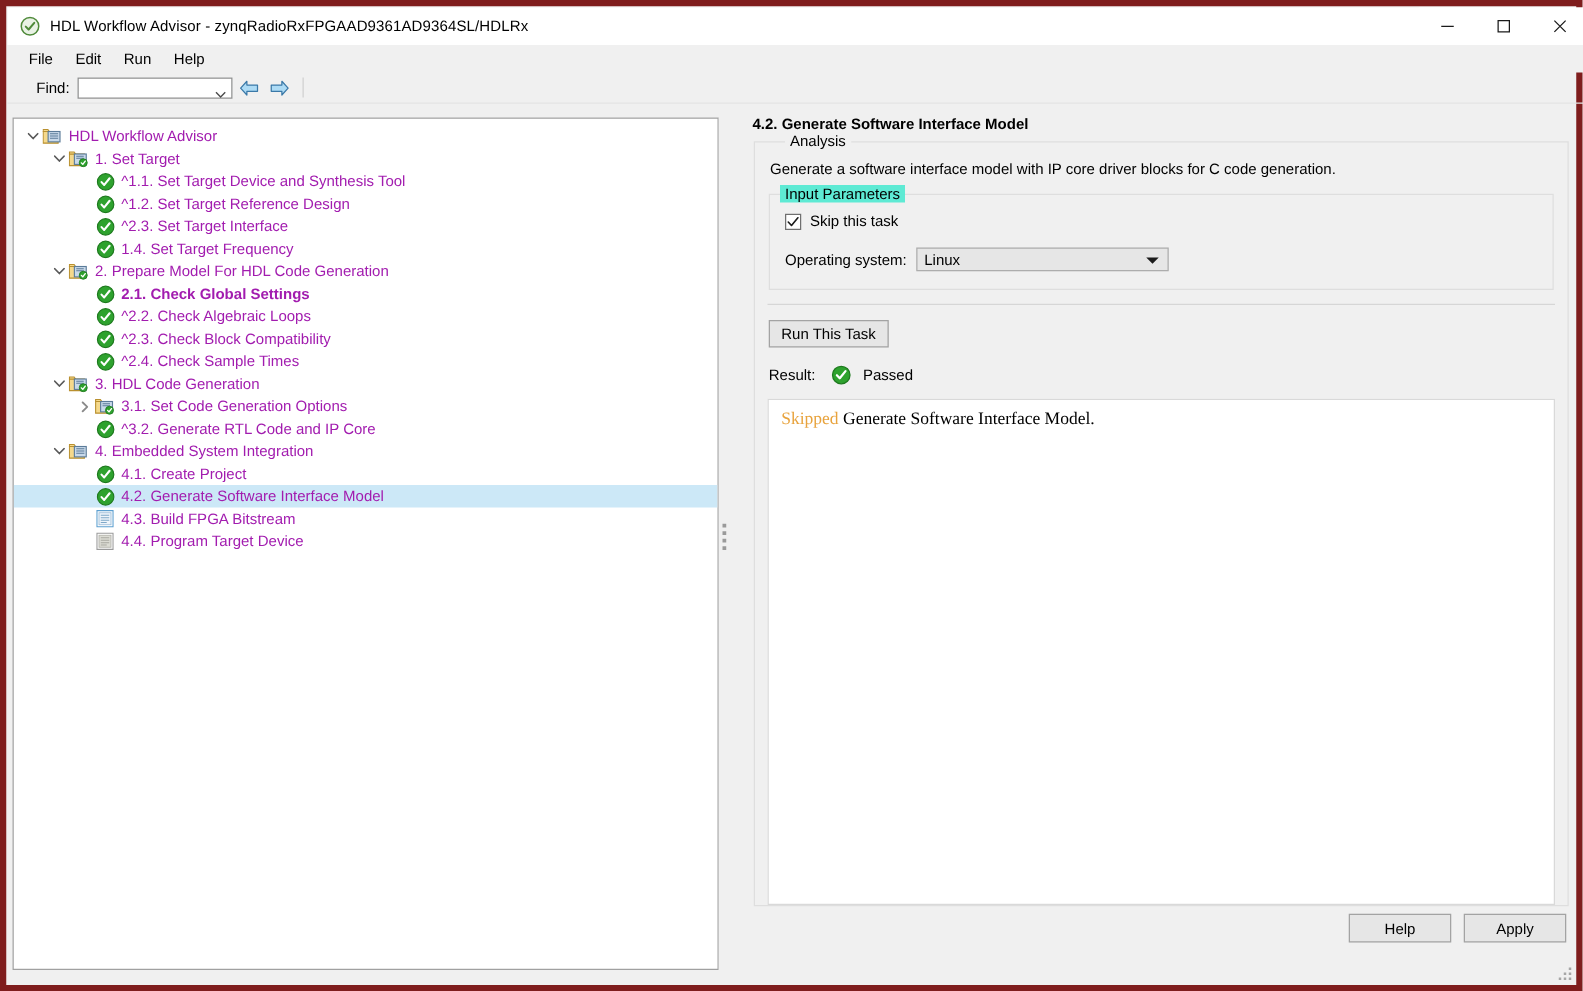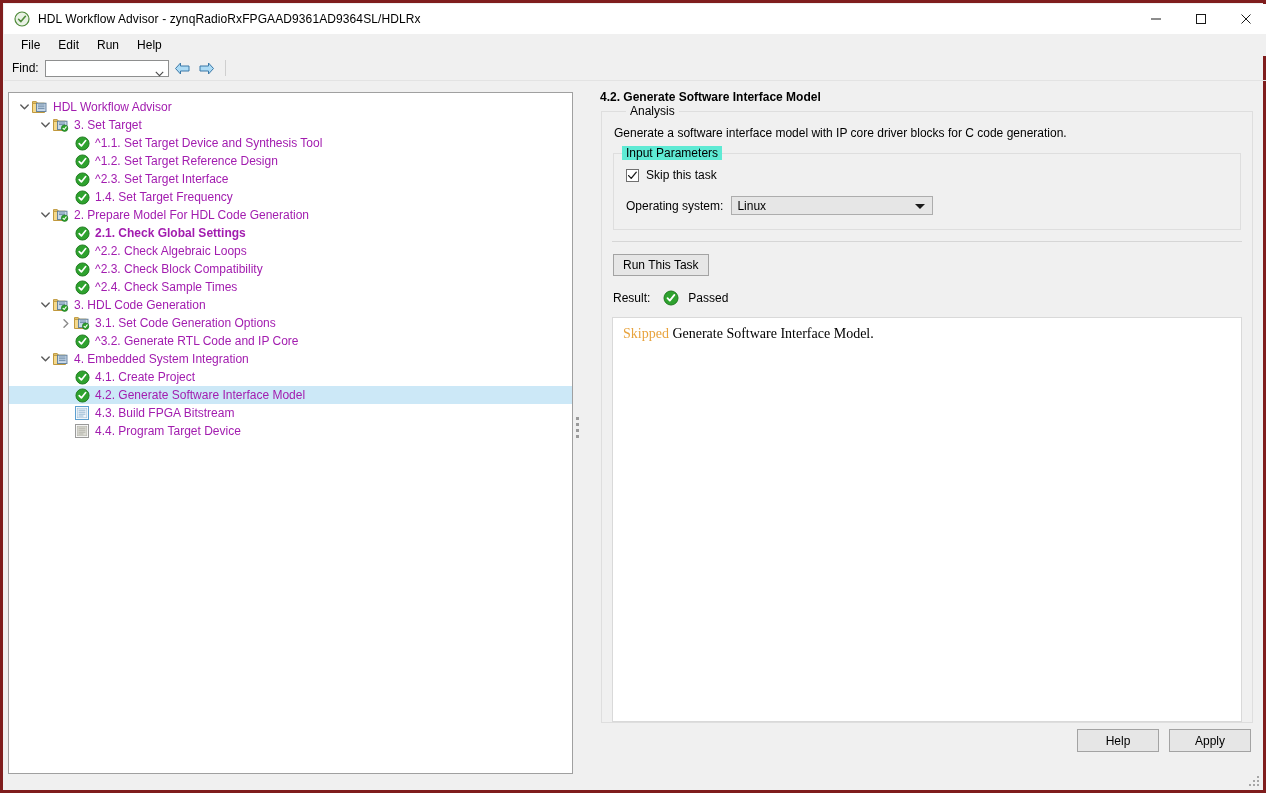--- a/index.html
+++ b/index.html
@@ -10,21 +10,21 @@
     font-family: "Liberation Sans", sans-serif;
     font-size: 12px;
     color: #000;
     -webkit-font-smoothing: antialiased;
   }
   .window {
     position: absolute;
     left: 0; top: 0;
     width: 1266px; height: 793px;
     background: #f0f0f0;
-    border: 3px solid #7f1d1d;
+    border: 5px solid #7f1d1d;
     box-sizing: border-box;
   }
 
   
   .titlebar {
     position: absolute; left: 1px; top: 1px;
     width: 1264px; height: 30px;
     background: #ffffff;
     display: flex; align-items: center;
   }
@@ -60,21 +60,21 @@
   }
   .menu-item {
     padding: 3px 9px;
     font-size: 12px;
     color: #000;
     line-height: 14px;
   }
 
   
   .findbar {
-    position: absolute; left: 0; top: 53px;
+    position: absolute; left: 15px; top: 53px;
     width: 1120px; height: 24px;
     background: #f0f0f0;
     display: flex; align-items: center;
     padding-left: 9px;
     box-sizing: border-box;
   }
   .find-label { font-size: 12px; margin-right: 6px; }
   .find-combo {
     width: 124px; height: 17px;
     background: #ffffff;
@@ -382,21 +382,21 @@
           <span class="ticon">
             <svg width="16" height="14" viewBox="0 0 16 14">
               <path d="M0.5 3.2 L0.5 12.5 L12.5 12.5 L12.5 3.2 Z" fill="#f5d98c" stroke="#b9902f" stroke-width="0.9"></path>
               <path d="M0.5 3.2 L0.5 1.6 L4.3 1.6 L5.4 3.2 Z" fill="#f5d98c" stroke="#b9902f" stroke-width="0.9"></path>
               <rect x="4.5" y="3.2" width="9.5" height="8.3" fill="#c8d9ea" stroke="#5b7b99" stroke-width="0.9"></rect>
               <path d="M6 5 H12 M6 6.6 H12" stroke="#5b7b99" stroke-width="0.8"></path>
               <circle cx="11.6" cy="10.2" r="3.2" fill="#2ea22e" stroke="#1f7a1f" stroke-width="0.7"></circle>
               <path d="M10.1 10.3 L11.2 11.5 L13.2 8.9" fill="none" stroke="#ffffff" stroke-width="1.1" stroke-linecap="round" stroke-linejoin="round"></path>
             </svg>
           </span>
-          <span class="tlabel">3. Set Target</span>
+          <span class="tlabel">1. Set Target</span>
         </div>
         <div class="tnode" style="padding-left: 49px;">
           <span class="twist"></span>
           <span class="ticon">
             <svg width="15" height="15" viewBox="0 0 16 16">
               <circle cx="8" cy="8" r="7" fill="#2ea22e"></circle>
               <circle cx="8" cy="8" r="7" fill="none" stroke="#1f7a1f" stroke-width="1"></circle>
               <path d="M4.5 8.2 L6.8 10.6 L11.4 4.9" fill="none" stroke="#ffffff" stroke-width="1.8" stroke-linecap="round" stroke-linejoin="round"></path>
             </svg>
           </span>

